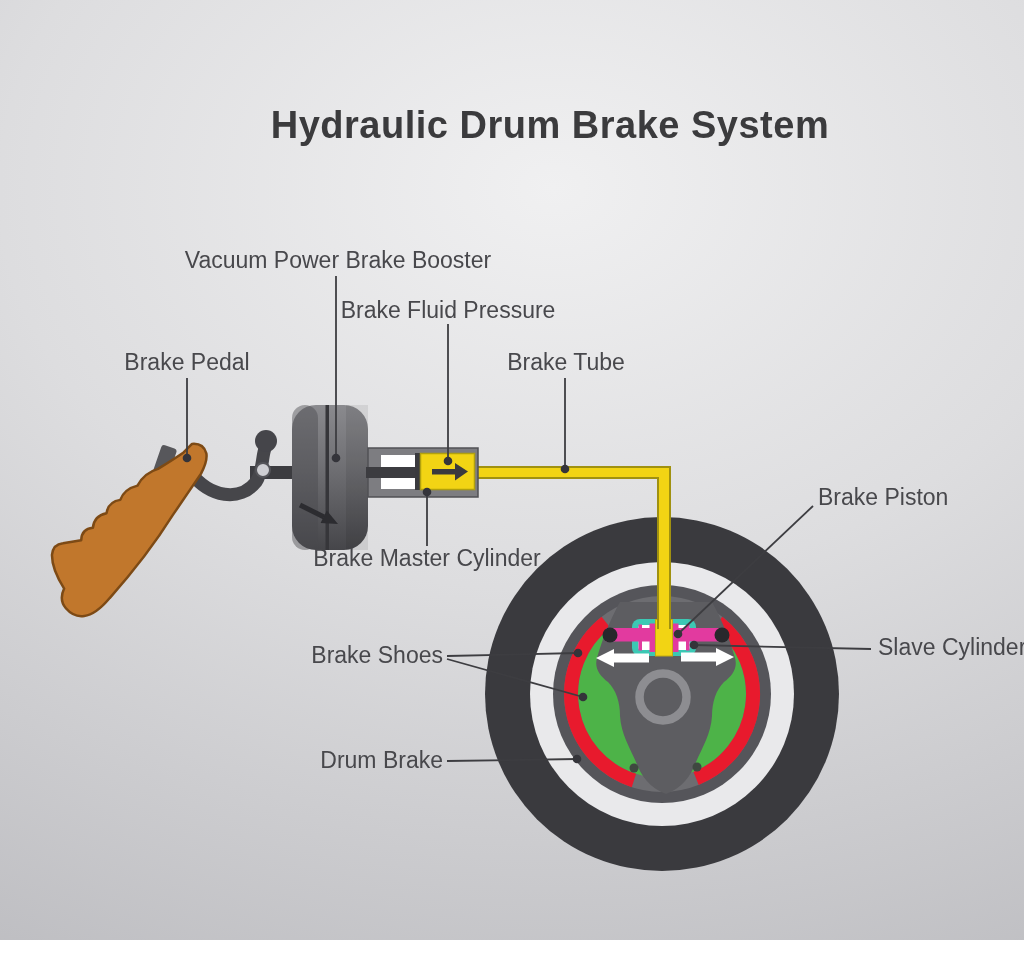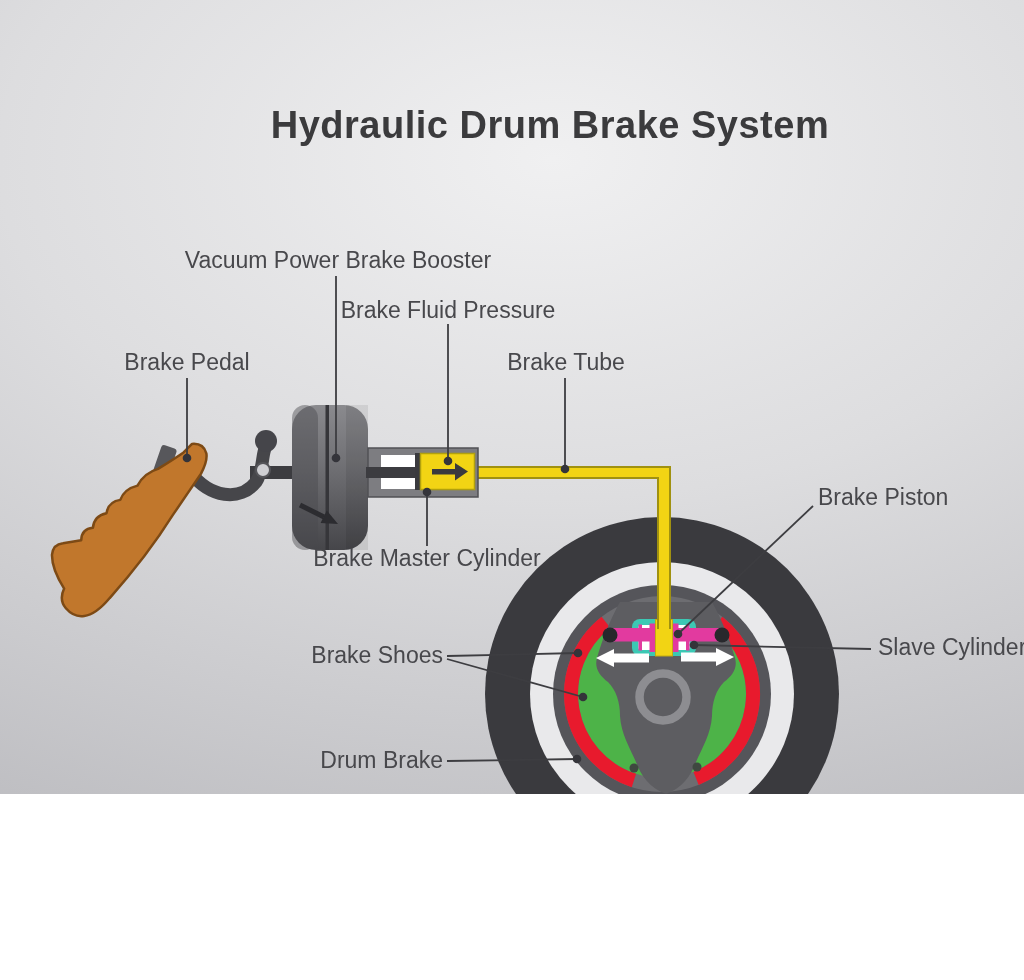--- a/index.html
+++ b/index.html
@@ -1,18 +1,18 @@
 <!DOCTYPE html>
 <html><head>
 <meta charset="utf-8">
 <style>
   html,body{margin:0;padding:0;}
   .stage{
     position:relative;
-    width:1024px;height:794px;
+    width:1024px;height:940px;
     overflow:hidden;
     background:radial-gradient(120% 95% at 54% 20%, #f0f0f1 0%, #dddddf 45%, #bcbcc0 100%);
     font-family:"Liberation Sans", sans-serif;
   }
   svg{display:block;}
   .ttl{font:700 38px "Liberation Sans",sans-serif; fill:#3b3b3d; letter-spacing:.5px;}
   .lbl{font:23px "Liberation Sans",sans-serif; fill:#48484c;}
   .leader{stroke:#3d3d41; stroke-width:1.8; fill:none;}
   .ldot{fill:#34343a;}
 </style>

